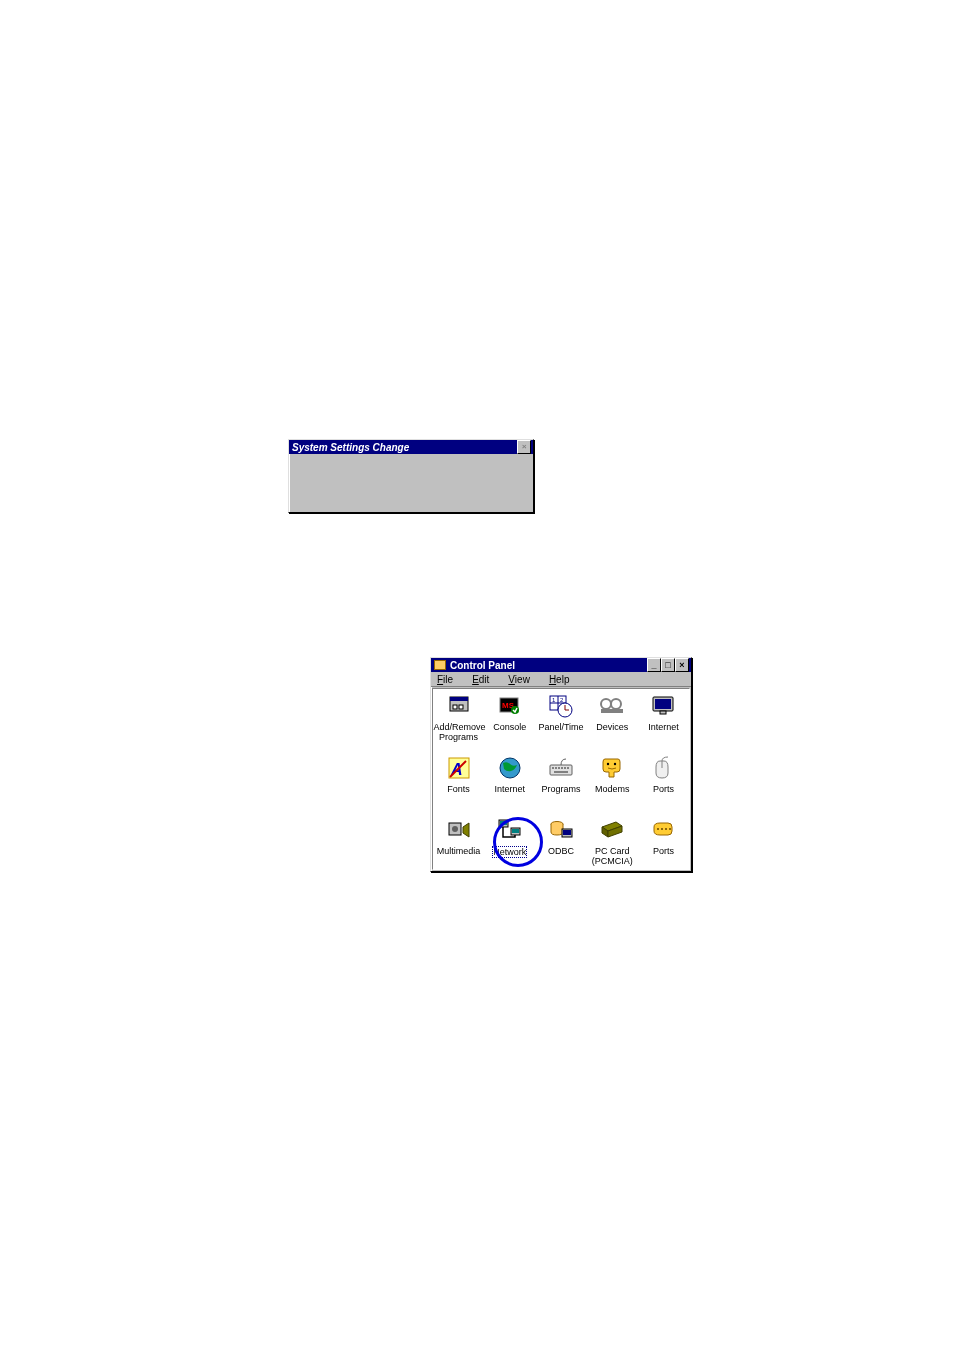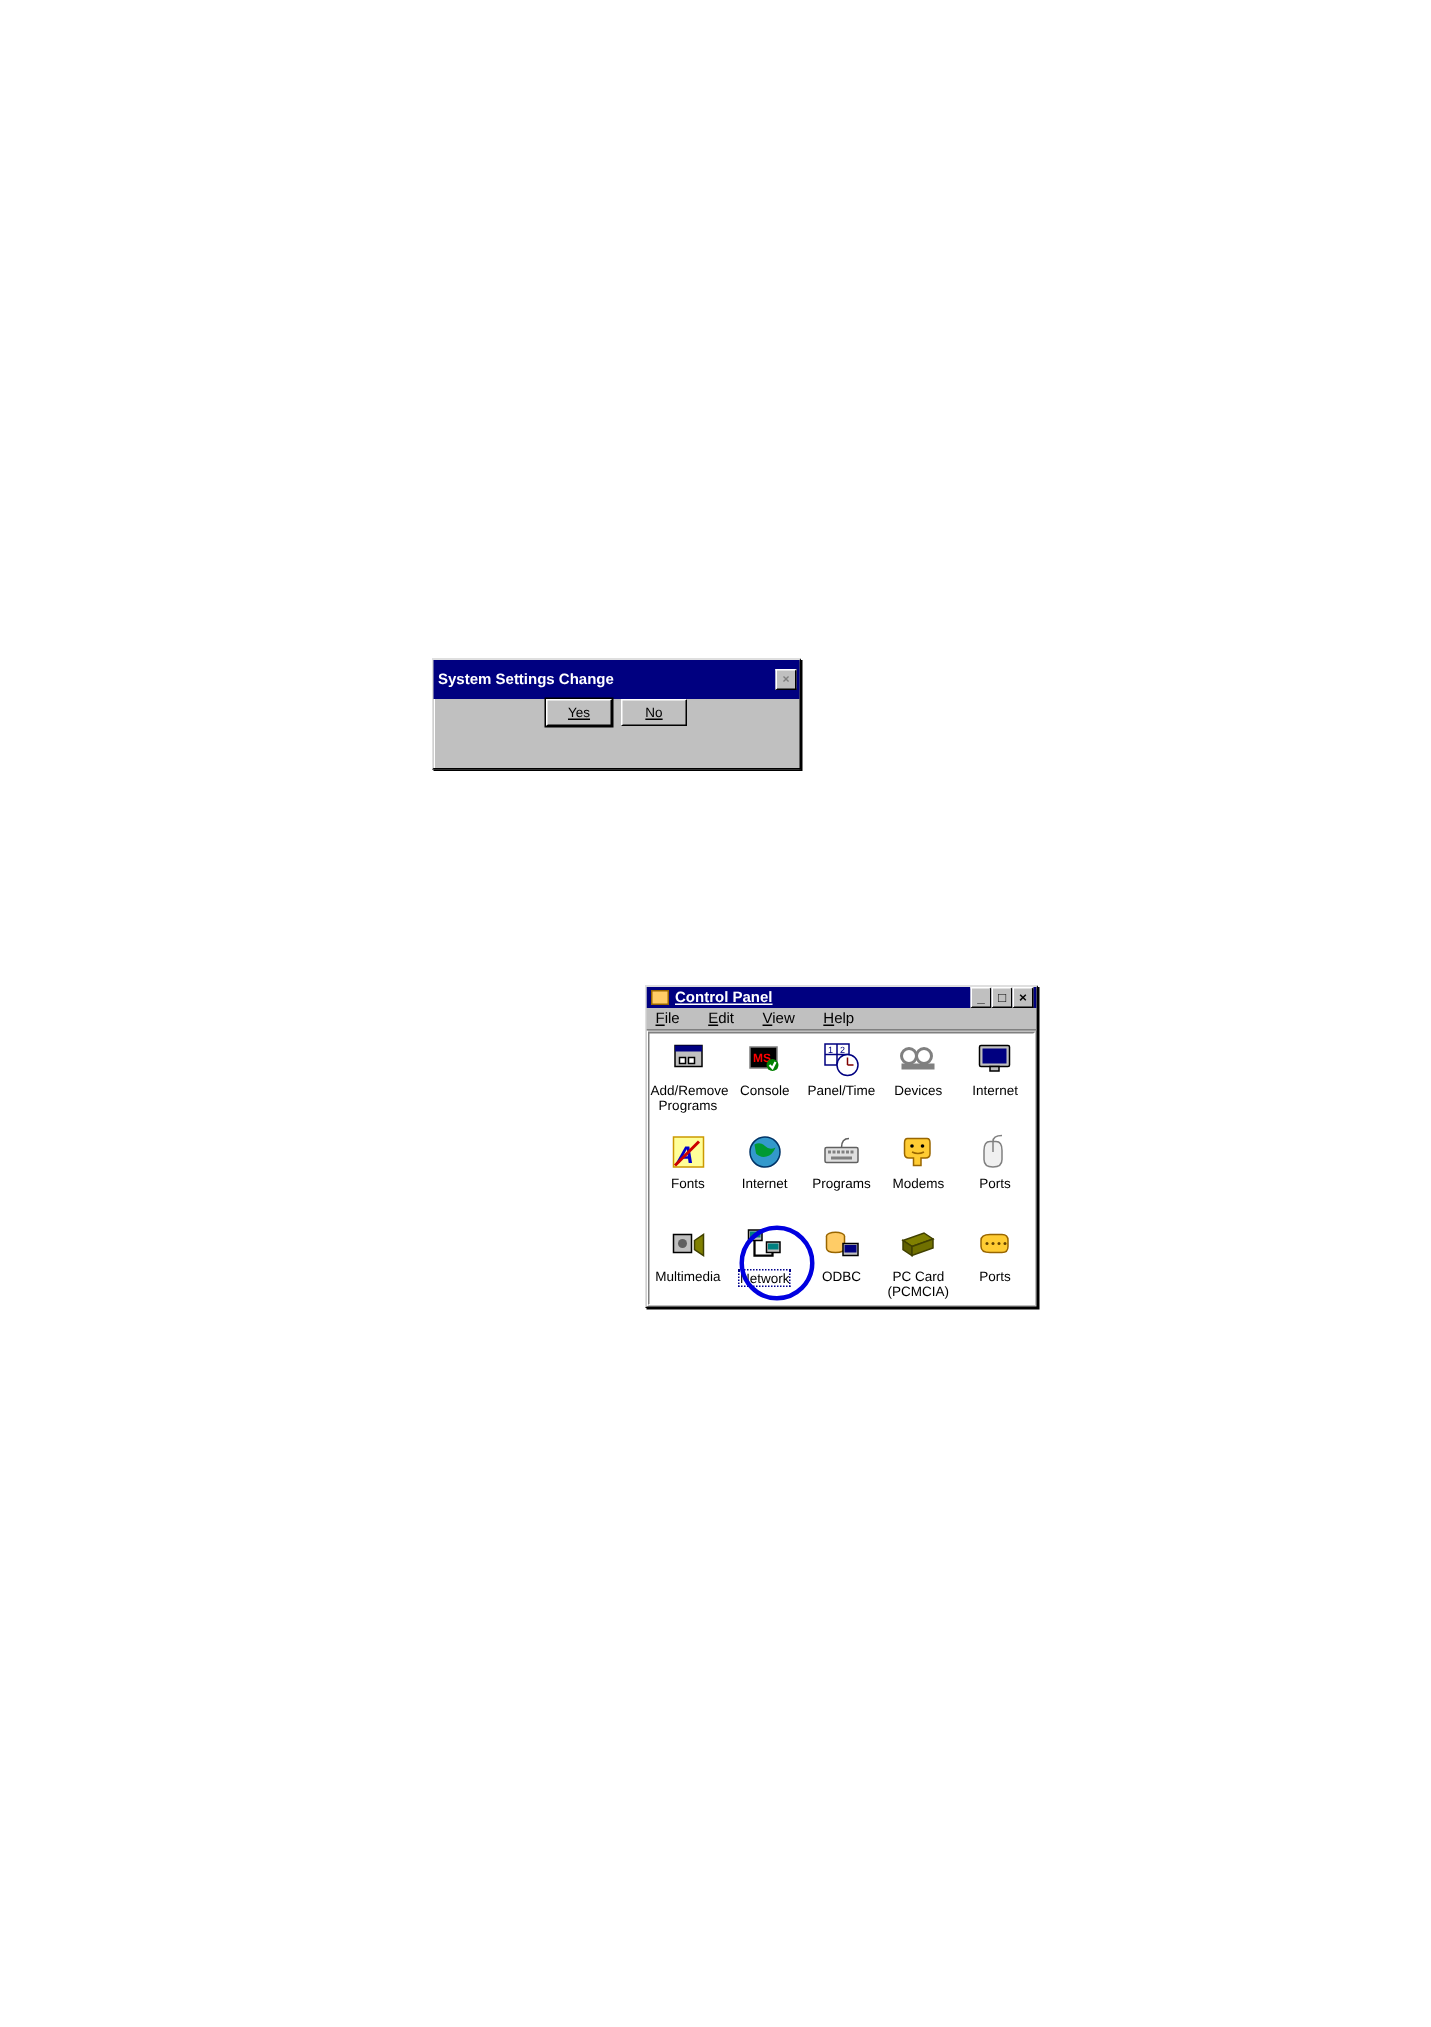--- a/index.html
+++ b/index.html
@@ -1,33 +1,33 @@
 <!DOCTYPE html>
 <html><head>
 <meta charset="utf-8">
 <style>
   html,body{margin:0;padding:0;background:#fff;width:954px;height:1351px;font-family:"MS Sans Serif",Tahoma,Arial,sans-serif;font-size:11px;color:#000;}
   
   .dlg{position:absolute;left:288px;top:439px;width:244px;height:72px;background:#c0c0c0;border:1px solid #000;border-top-color:#dfdfdf;border-left-color:#dfdfdf;box-shadow:1px 1px 0 #000, inset 1px 1px 0 #fff;}
-  .dlg-titlebar{height:26px;background:linear-gradient(#000080,#000080);color:#fff;font-weight:bold;font-size:10px;display:flex;align-items:center;justify-content:space-between;padding:0 2px 0 3px;}
+  .dlg-titlebar{height:14px;background:linear-gradient(#000080,#000080);color:#fff;font-weight:bold;font-size:10px;display:flex;align-items:center;justify-content:space-between;padding:0 2px 0 3px;font-style:italic;}
   .dlg-titlebar .ttl{white-space:nowrap;}
   .dlg-close{width:12px;height:12px;background:#c0c0c0;border:1px solid #000;border-top-color:#fff;border-left-color:#fff;display:flex;align-items:center;justify-content:center;font-size:8px;line-height:8px;color:#808080;}
   .dlg-body{display:flex;padding:5px 6px 2px 6px;}
   .qmark{width:22px;height:22px;border:1px solid #008080;border-radius:50%;display:flex;align-items:center;justify-content:center;margin-right:8px;flex:0 0 22px;}
   .qmark svg{width:12px;height:14px;}
   .dlg-text{font-size:9px;line-height:11px;}
   .dlg-text p{margin:0 0 3px 0;white-space:nowrap;}
   .dlg-btnrow{display:flex;justify-content:center;gap:6px;padding-bottom:4px;}
   .winbtn{min-width:42px;height:16px;background:#c0c0c0;border:1px solid #000;border-top-color:#fff;border-left-color:#fff;font-size:9px;display:flex;align-items:center;justify-content:center;}
   .winbtn.def{outline:1px solid #000;}
   .winbtn .ul{text-decoration:underline;}
   
   .cpwin{position:absolute;left:430px;top:657px;width:260px;height:213px;background:#c0c0c0;border:1px solid #000;border-top-color:#dfdfdf;border-left-color:#dfdfdf;box-shadow:1px 1px 0 #000, inset 1px 1px 0 #fff;display:flex;flex-direction:column;overflow:hidden;}
   .cp-titlebar{height:14px;background:#000080;color:#fff;font-weight:bold;font-size:10px;display:flex;align-items:center;justify-content:space-between;padding:0 2px 0 3px;}
-  .cp-titlebar .left{display:flex;align-items:center;gap:4px;text-decoration:underline;}
+  .cp-titlebar .left{display:flex;align-items:center;gap:4px;}
   .cp-titlebar .sysicon{width:12px;height:10px;background:#ffcc66;border:1px solid #996600;box-sizing:border-box;}
   .cp-winbtns{display:flex;gap:0;}
   .cp-winbtns .wb{width:12px;height:12px;background:#c0c0c0;border:1px solid #000;border-top-color:#fff;border-left-color:#fff;display:flex;align-items:center;justify-content:center;font-size:9px;line-height:9px;color:#000;}
   .cp-menu{height:14px;background:#c0c0c0;display:flex;align-items:center;gap:19px;padding:0 6px;font-size:10px;border-bottom:1px solid #808080;}
   .cp-menu span{cursor:default;}
   .cp-menu .ul{text-decoration:underline;}
   .cp-client{flex:1;background:#fff;border:1px solid #808080;border-top-color:#808080;border-left-color:#808080;border-right-color:#fff;border-bottom-color:#fff;margin:1px;overflow:hidden;position:relative;}
   .cp-grid{display:grid;grid-template-columns:repeat(5,1fr);gap:0;padding:2px 0 0 0;}
   .cp-item{display:flex;flex-direction:column;align-items:center;justify-content:flex-start;height:60px;text-align:center;font-size:9px;line-height:10px;padding-top:2px;cursor:default;}
   .cp-item .ico{width:26px;height:26px;margin-bottom:3px;display:flex;align-items:center;justify-content:center;text-decoration:underline;}
@@ -41,28 +41,20 @@
 </head>
 <body>
 
 <div class="dlg">
   <div class="dlg-titlebar">
     <span class="ttl">System Settings Change</span>
     <div class="dlg-close">
       <span>×</span>
     </div>
   </div>
-  <div class="dlg-btnrow">
-    <div class="winbtn def">
-        <span class="ul">Yes</span>
-      </div>
-    <div class="winbtn">
-        <span class="ul">No</span>
-      </div>
-  </div>
 </div>
 
 <div class="cpwin">
   <div class="cp-titlebar">
     <div class="left">
       <div class="sysicon"></div>
       <span>Control Panel</span>
     </div>
     <div class="cp-winbtns">
       <div class="wb">

